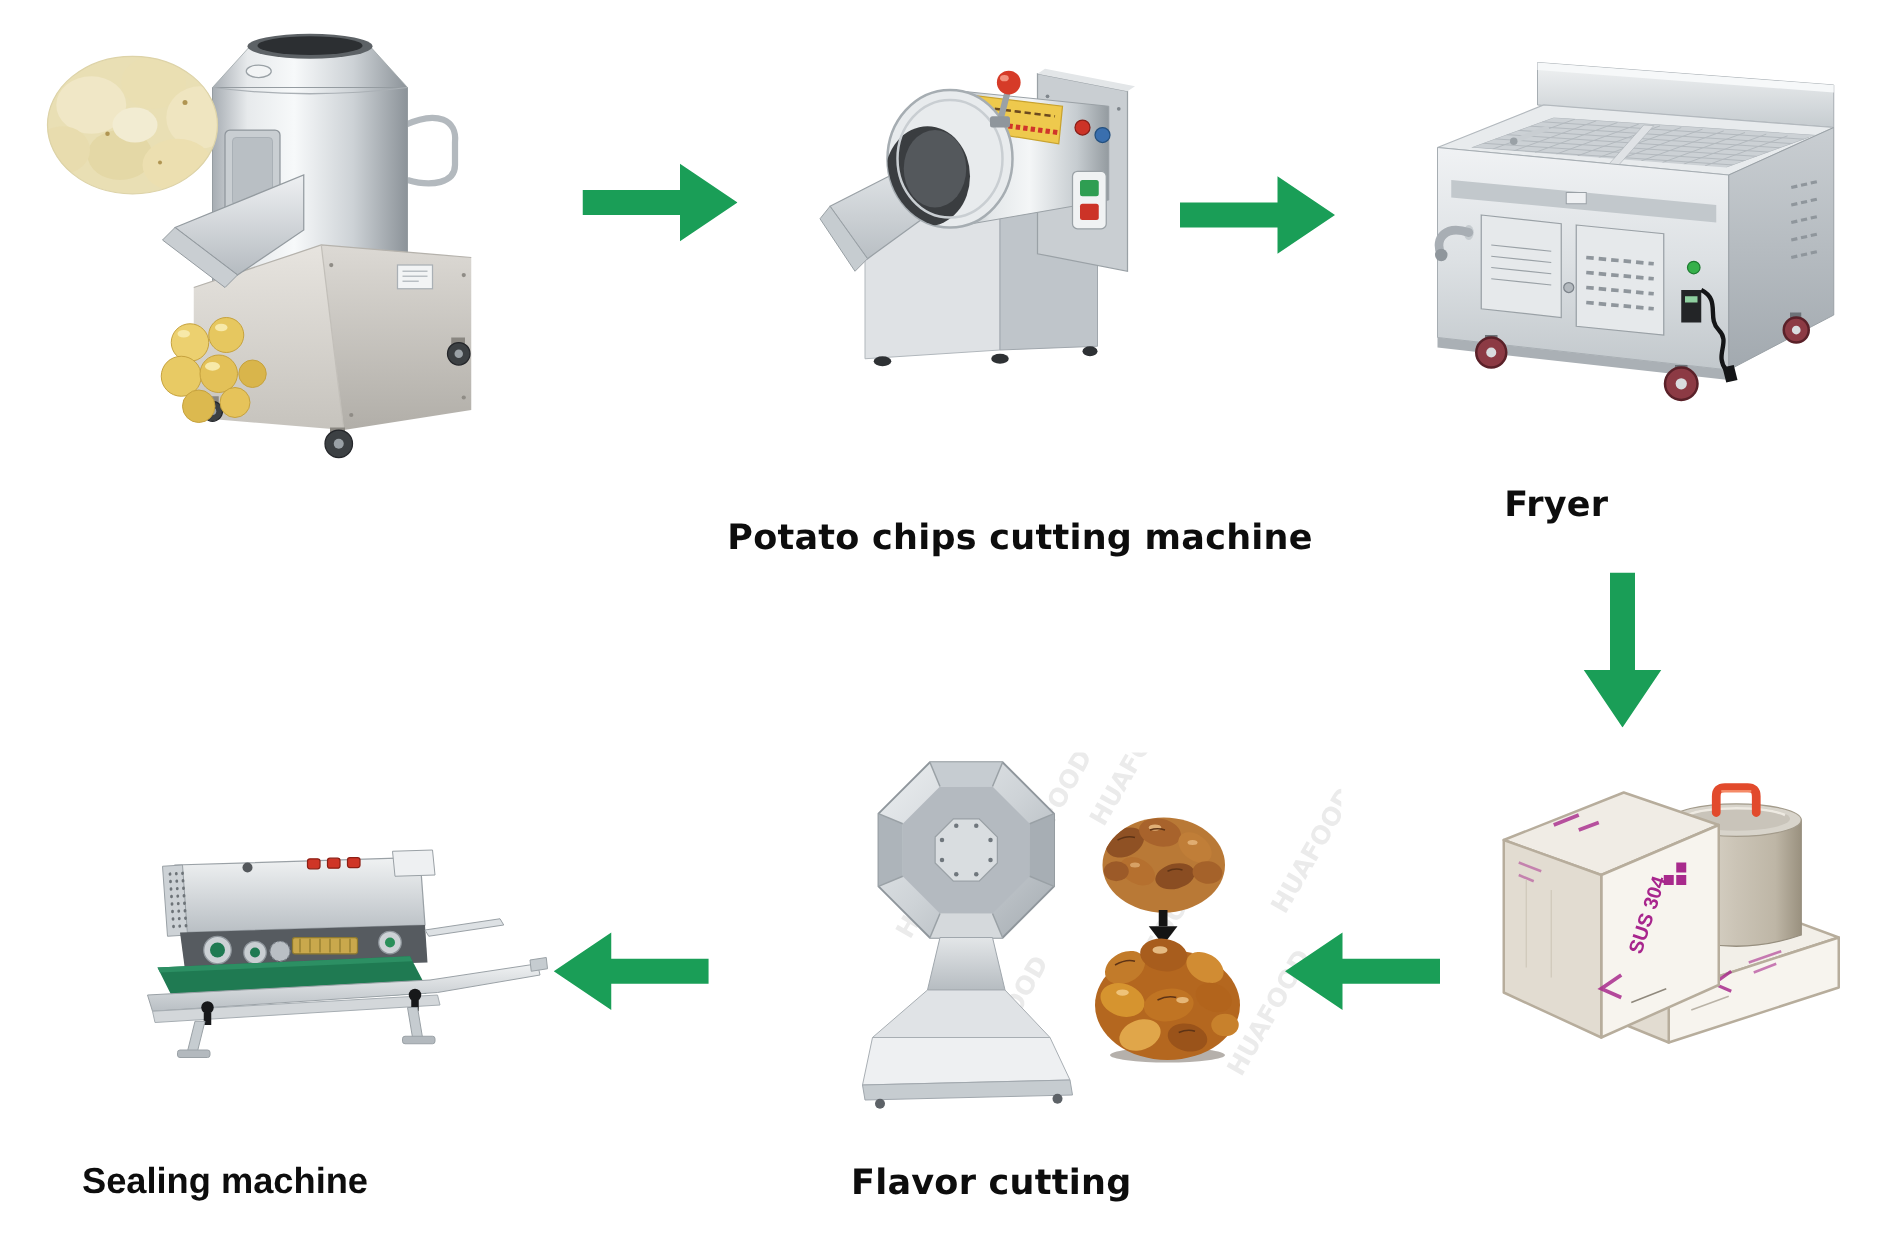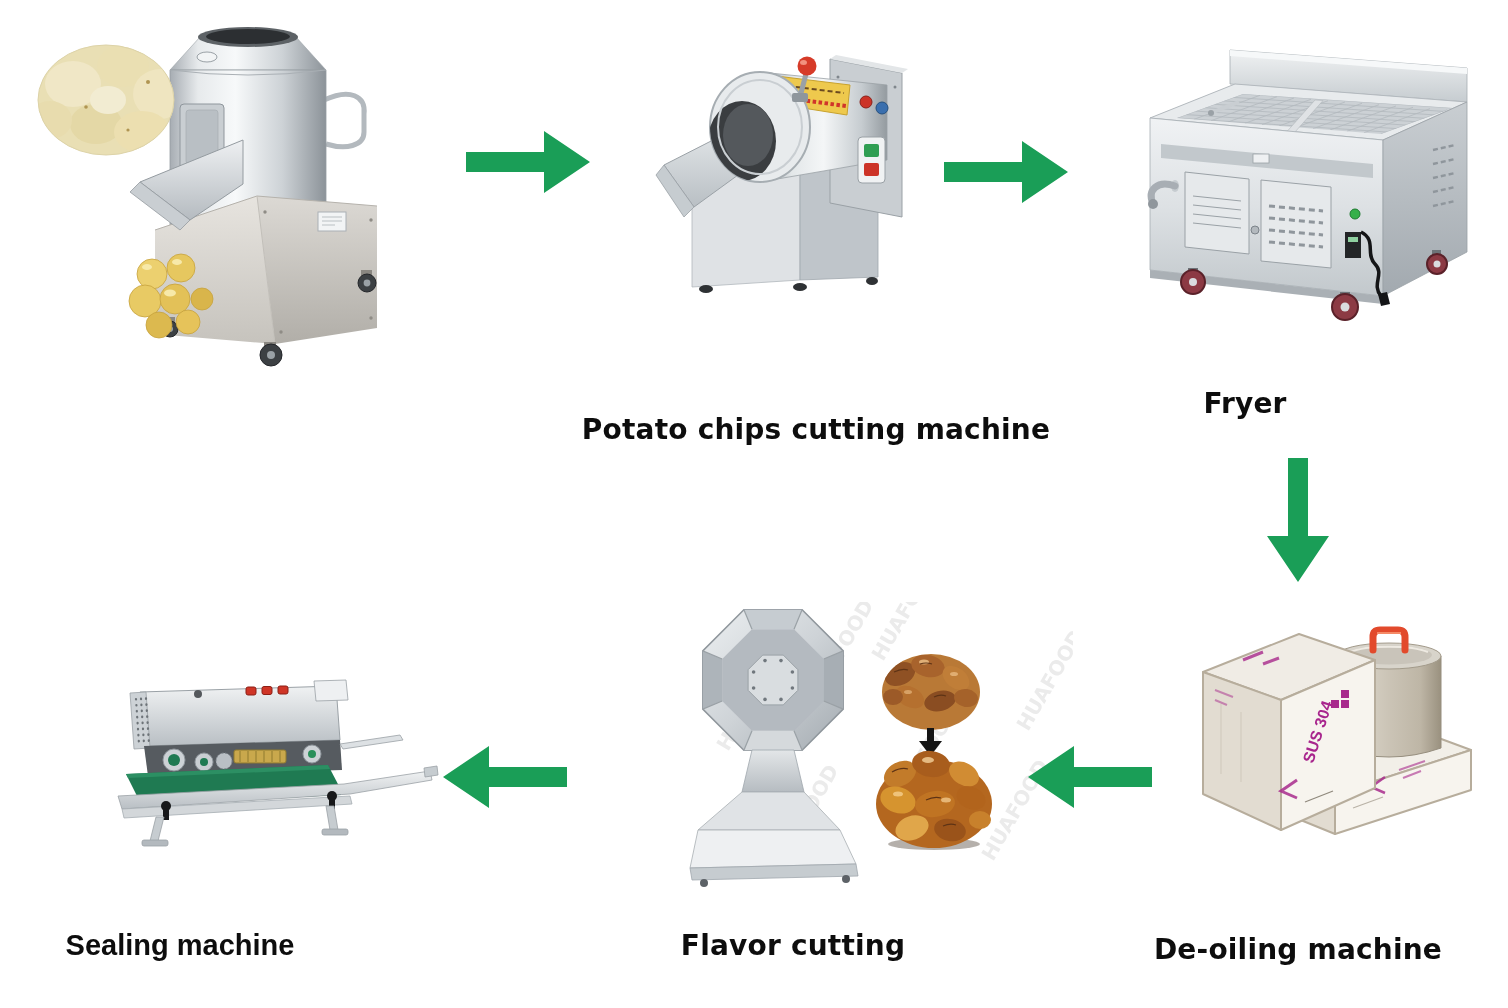--- a/index.html
+++ b/index.html
@@ -465,17 +465,16 @@
     </svg>
   </div>
   <div class="arrow" id="a-5">
     <svg viewBox="0 0 124 66" xmlns="http://www.w3.org/2000/svg">
       <path d="M124,23 H46 V2 L0,33 l46,31 V43 h78 Z" fill="#1a9e57"></path>
     </svg>
   </div>
 
   <div class="label" id="l-cutting">Potato chips cutting machine</div>
   <div class="label" id="l-fryer">Fryer</div>
-  <div class="label" id="l-deoiling">De-oiling machine</div>
   <div class="label" id="l-flavor">Flavor cutting</div>
   <div class="label alt" id="l-sealing">Sealing machine</div>
 
 </div>
 
 </body></html>

